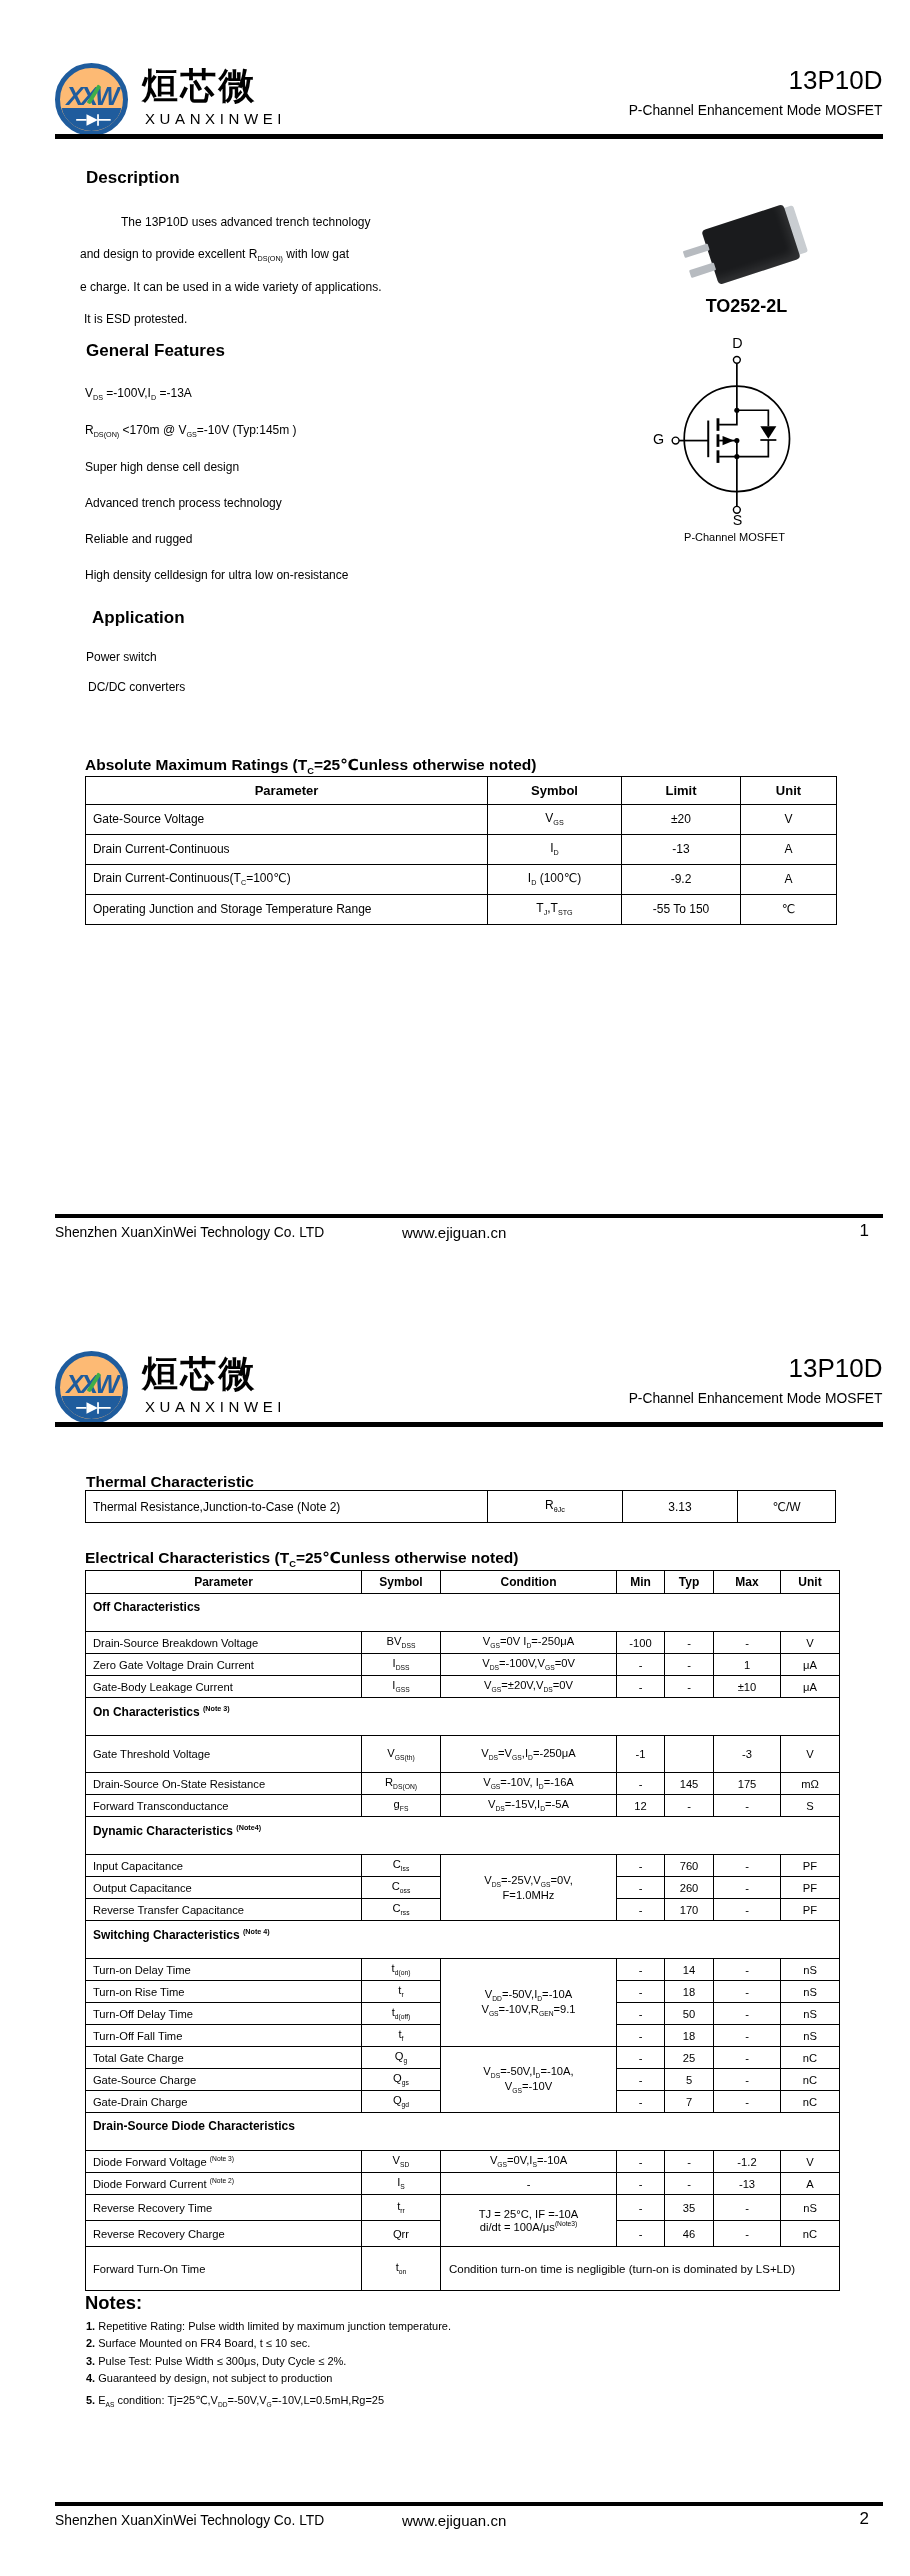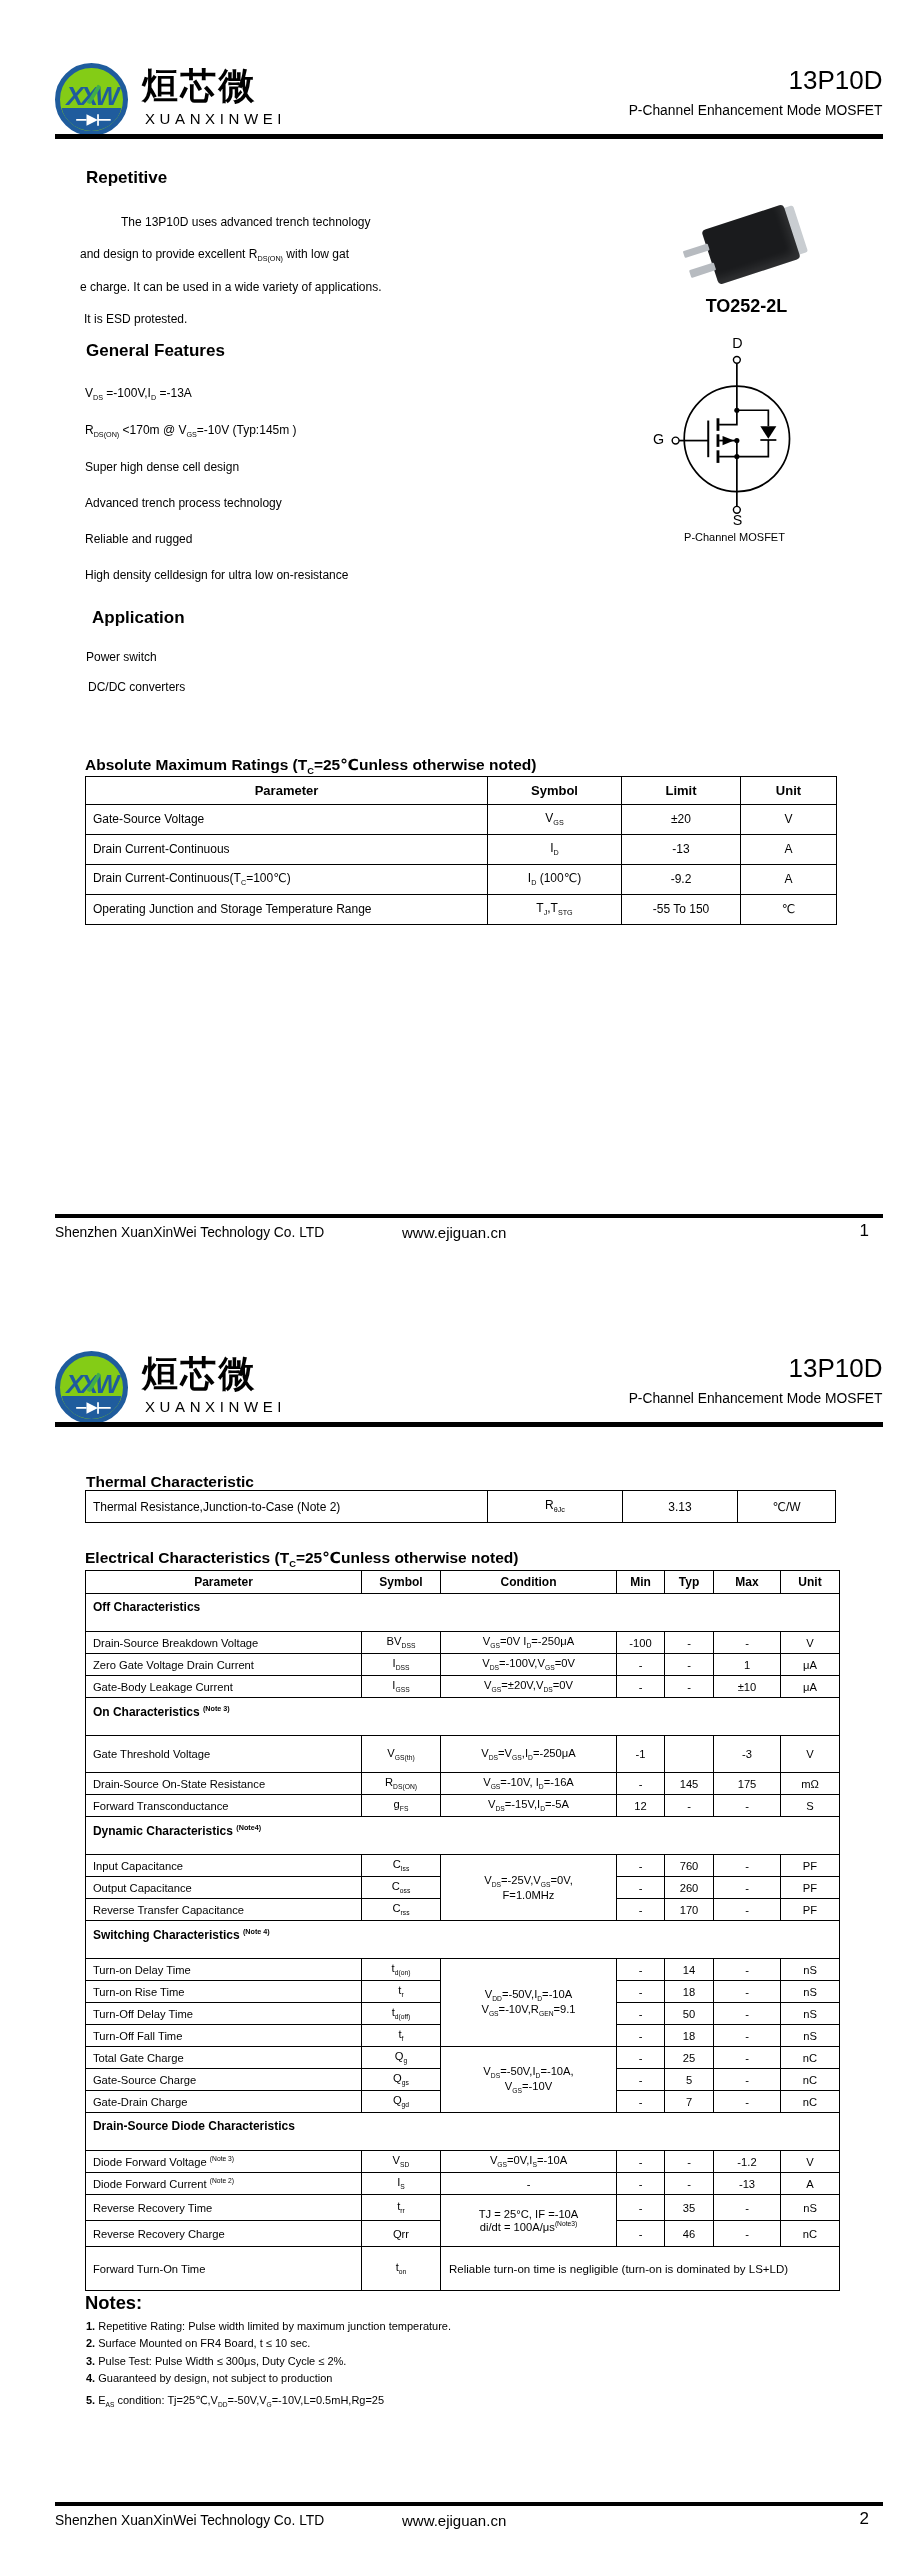--- a/index.html
+++ b/index.html
@@ -14,21 +14,21 @@
   #sheet2 { top:1288px; }
   .abs { position:absolute; }
 
   sub { font-size:0.6em; }
   sup { font-size:0.6em; vertical-align:super; }
 
   
   .logo { left:55px; top:61px; width:298px; height:83px; }
   .logo-circle {
     position:absolute; left:0; top:2.3px; width:73px; height:73px;
-    border-radius:50%; border:5.2px solid #1f5c9d; background:#84cc16; overflow:hidden;
+    border-radius:50%; border:5.2px solid #1f5c9d; background:#fdba74; overflow:hidden;
   }
   .logo-xw {
     position:absolute; left:0; right:0; top:12.6px; text-align:center;
     font-weight:bold; font-style:italic; font-size:26px; letter-spacing:-2.9px;
     color:#1f5c9d;
   }
   .logo-slash {
     position:absolute; left:32px; top:16px; width:4px; height:20.7px;
     background:#3fae49; transform:rotate(32deg); border-radius:1.1px;
   }
@@ -115,21 +115,21 @@
         </svg>
       </div>
     </div>
     <div class="logo-zh">烜芯微</div>
     <div class="logo-en">XUANXINWEI</div>
   </div>
   <div class="abs part-no">13P10D</div>
   <div class="abs part-sub">P-Channel Enhancement Mode MOSFET</div>
   <div class="abs hdr-rule"></div>
 
-  <div class="abs h1" style="left:86px; top:168px;">Repetitive</div>
+  <div class="abs h1" style="left:86px; top:168px;">Description</div>
   <div class="abs line" style="left:80px; top:215px; padding-left:41px;">The 13P10D  uses advanced trench technology</div>
   <div class="abs line" style="left:80px; top:247px;">and design to provide excellent R<sub>DS(ON)</sub> with low gat</div>
   <div class="abs line" style="left:80px; top:280px;">e charge. It can be used in a wide variety of applications.</div>
   <div class="abs line" style="left:84px; top:312px;">It is ESD protested.</div>
 
   <div class="abs h1" style="left:86px; top:341px;">General Features</div>
   <div class="abs line" style="left:85px; top:386px;">V<sub>DS</sub> =-100V,I<sub>D</sub> =-13A</div>
   <div class="abs line" style="left:85px; top:423px;">R<sub>DS(ON)</sub> &lt;170m @ V<sub>GS</sub>=-10V  (Typ:145m )</div>
   <div class="abs line" style="left:85px; top:460px;">Super high dense cell design</div>
   <div class="abs line" style="left:85px; top:496px;">Advanced trench process technology</div>
@@ -471,21 +471,21 @@
           <td class="p">Reverse Recovery Charge</td>
           <td>Qrr</td>
           <td>-</td>
           <td>46</td>
           <td>-</td>
           <td>nC</td>
         </tr>
     <tr class="ton">
           <td class="p">Forward Turn-On Time</td>
           <td>t<sub>on</sub></td>
-          <td colspan="5" class="ltext">Reliable turn-on time is negligible (turn-on is dominated by LS+LD)</td>
+          <td colspan="5" class="ltext">Condition turn-on time is negligible (turn-on is dominated by LS+LD)</td>
         </tr>
   </tbody>
     </table>
 
   <div class="abs" style="left:85px; top:1004px; font-size:18.4px; font-weight:bold;">Notes:</div>
   <div class="abs note-line" style="left:86px; top:1032px;"><span class="note-num">1.</span> <span>Repetitive Rating: Pulse width limited by maximum junction temperature.</span></div>
   <div class="abs note-line" style="left:86px; top:1049px;"><span class="note-num">2.</span> <span>Surface Mounted on FR4 Board, t ≤ 10 sec.</span></div>
   <div class="abs note-line" style="left:86px; top:1067px;"><span class="note-num">3.</span> <span>Pulse Test: Pulse Width ≤ 300μs, Duty Cycle ≤ 2%.</span></div>
   <div class="abs note-line" style="left:86px; top:1084px;"><span class="note-num">4.</span> <span>Guaranteed by design, not subject to production</span></div>
   <div class="abs note-line" style="left:86px; top:1106px;"><span class="note-num">5.</span> <span>E<sub>AS</sub> condition: Tj=25℃,V<sub>DD</sub>=-50V,V<sub>G</sub>=-10V,L=0.5mH,Rg=25</span></div>

